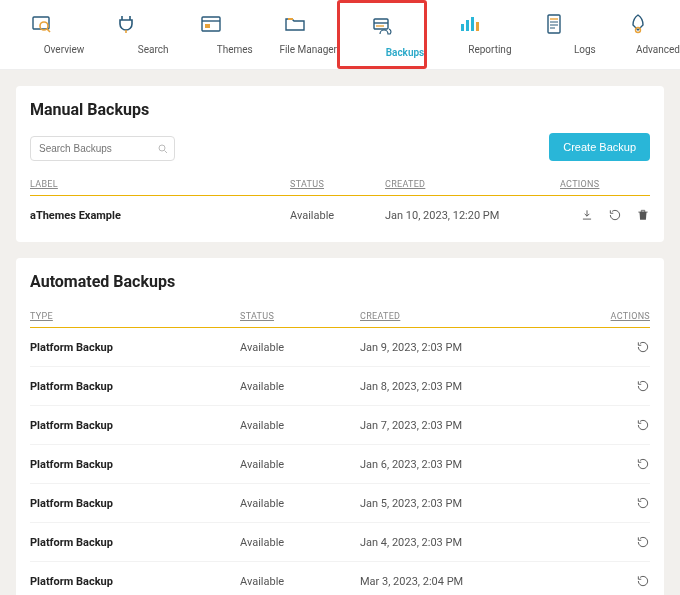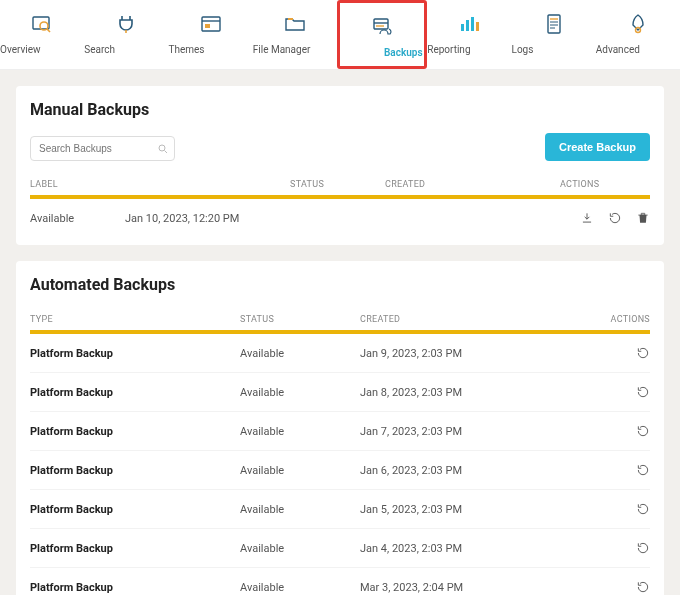--- a/index.html
+++ b/index.html
@@ -11,21 +11,21 @@
     overflow: hidden;
     color: #333;
   }
   .tabs {
     display: flex;
     background: #fff;
     border-bottom: 1px solid #eee;
   }
   .tab {
     flex: 1;
-    text-align: left;
+    text-align: right;
     padding: 10px 0 8px 0;
     font-size: 10px;
     color: #555;
     cursor: pointer;
     position: relative;
   }
   .tab .icon { height: 28px; display:flex; align-items:center; justify-content:center; margin-bottom:6px;}
   .tab.active {
     border: 3px solid #e53935;
     border-radius: 3px;
@@ -69,35 +69,36 @@
     transform: translateY(-50%);
     color:#bbb;
   }
   .btn-create {
     background:#29b6d8;
     color:#fff;
     border:none;
     border-radius:4px;
     padding:8px 14px;
     font-size:11px;
-    font-weight:700;
+    font-weight:400;
     cursor:pointer;
   }
   .thead, .row {
     display:flex;
     align-items:center;
     font-size:10px;
   }
   .thead {
     color:#888;
     text-transform: uppercase;
     font-size:9px;
     letter-spacing:0.3px;
     padding: 6px 0;
-    border-bottom:4px solid #eab308;
+    border-bottom:1px solid #eab308;
+    text-decoration:underline;
   }
   .row {
     padding: 12px 0;
     border-bottom:1px solid #f2f2f2;
     color:#555;
     font-size:11px;
   }
   .row:last-child { border-bottom:none; }
   .row .c-label, .row .c-type { font-weight:700; color:#222;}
   .c-label { flex: 0 0 260px; }
@@ -214,20 +215,21 @@
     <button class="btn-create">Create Backup</button>
   </div>
   <div class="thead">
     <div class="c-label">LABEL</div>
     <div class="c-status">STATUS</div>
     <div class="c-created">CREATED</div>
     <div class="c-actions" style="justify-content:flex-start">ACTIONS</div>
   </div>
   <div id="manual-rows">
       <div class="row">
+        <div class="c-label">aThemes Example</div>
         <div class="c-status">Available</div>
         <div class="c-created">Jan 10, 2023, 12:20 PM</div>
         <div class="c-actions">
           <span class="iconbtn">
             <svg width="14" height="14" viewBox="0 0 24 24" fill="none">
               <path d="M12 4v10m0 0l-4-4m4 4l4-4" stroke="#555" stroke-width="1.6"></path>
               <line x1="5" y1="19" x2="19" y2="19" stroke="#555" stroke-width="1.6"></line>
             </svg>
           </span>
           <span class="iconbtn">

